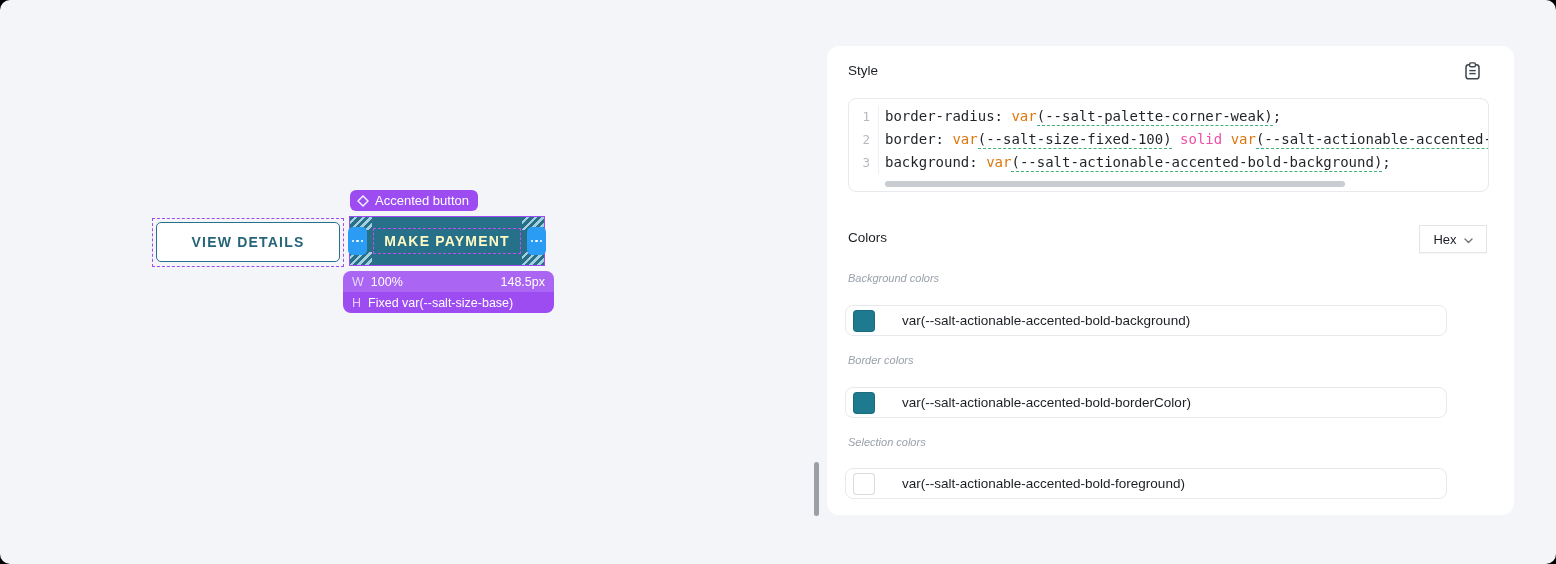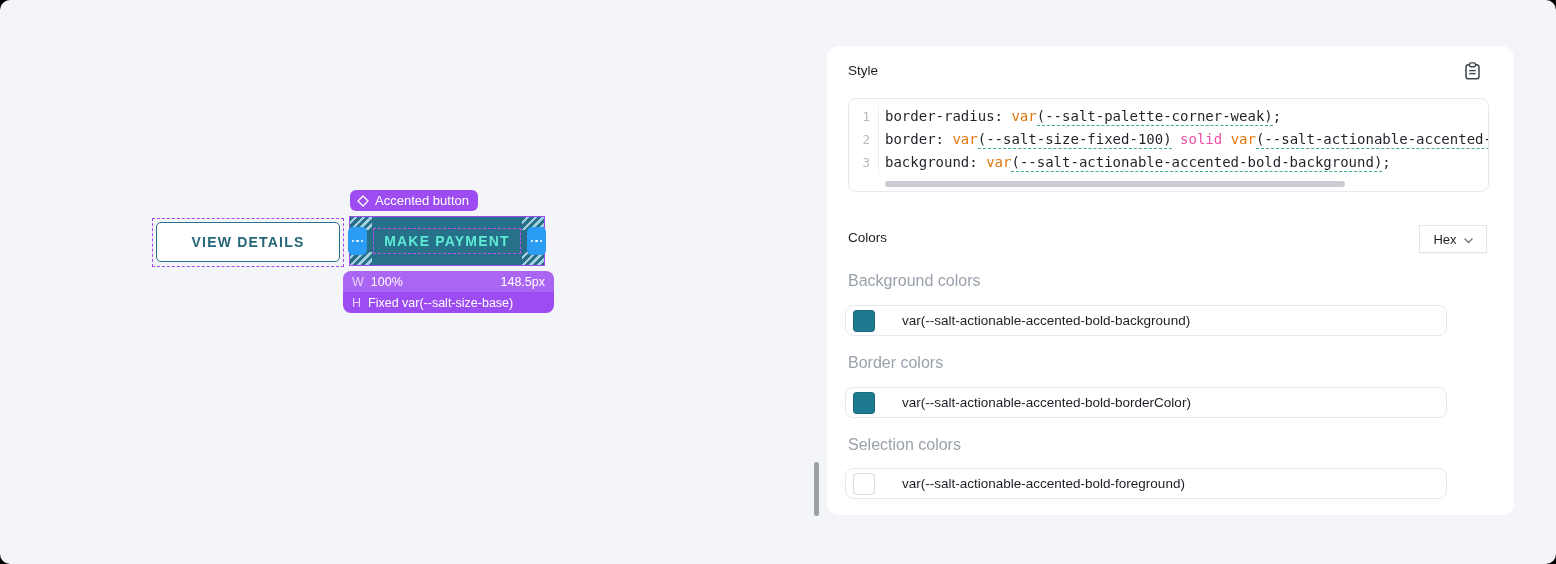--- a/index.html
+++ b/index.html
@@ -36,21 +36,21 @@
     display:flex;align-items:center;justify-content:center;color:#266478;}
 
   .make-payment-selection{position:absolute;left:349px;top:216px;width:196px;height:50px;
     border:1.5px solid var(--selection-purple);background:var(--button-teal);}
   .hatch{position:absolute;width:22px;height:13px;
     background:repeating-linear-gradient(135deg,rgba(255,255,255,0) 0 3px,rgba(186,224,238,.85) 3px 5.5px);}
   .hatch.tl{left:0;top:0;} .hatch.tr{right:0;top:0;}
   .hatch.bl{left:0;bottom:0;} .hatch.br{right:0;bottom:0;}
   .inner-dashed{position:absolute;left:23px;right:23px;top:11px;bottom:11px;
     border:1px dashed #C44DF0;}
-  .mp-label{position:absolute;inset:0;display:flex;align-items:center;justify-content:center;color:#5eead4;}
+  .mp-label{position:absolute;inset:0;display:flex;align-items:center;justify-content:center;color:#fef9c3;}
   .pad-handle{position:absolute;top:50%;transform:translateY(-50%);width:19px;height:28px;
     background:var(--handle-blue);border-radius:5px;display:flex;align-items:center;
     justify-content:center;gap:2px;}
   .pad-handle.left{left:-2px;} .pad-handle.right{right:-2px;}
   .pad-handle i{width:2.3px;height:2.3px;border-radius:50%;background:#fff;}
 
   .dim-tooltip{position:absolute;left:343px;top:271px;width:211px;border-radius:8px;
     background:var(--selection-purple);overflow:hidden;color:#fff;font-size:12.5px;}
   .dim-row{height:21px;display:flex;align-items:center;padding:0 9px;white-space:nowrap;}
   .dim-row.first{background:rgba(255,255,255,.14);}
@@ -79,21 +79,21 @@
   .tok-kw{color:var(--code-keyword-pink);margin-top:12px;}
   .tok-var{border-bottom:1px dashed var(--underline-green);padding-bottom:1px;}
   .h-scrollbar{position:absolute;left:36px;bottom:4px;width:460px;height:6px;
     background:#C9CCD0;border-radius:3px;}
 
   .format-dropdown{position:absolute;left:592px;top:179px;width:68px;height:28px;
     background:#fff;border:1px solid #E3E5E8;border-radius:0;display:flex;
     align-items:center;justify-content:center;gap:7px;font-size:13px;color:var(--text-dark);
     box-shadow:0 1px 1px rgba(0,0,0,.03);cursor:pointer;}
 
-  .group-label{position:absolute;left:21px;font-size:16px;color:var(--text-gray);}
+  .group-label{position:absolute;left:21px;font-size:11px;color:var(--text-gray);font-style:italic;}
   .color-row{position:absolute;left:18px;width:602px;height:31px;border:1px solid var(--border-light);
     border-radius:8px;display:flex;align-items:center;padding-left:7px;gap:27px;background:#fff;}
   .swatch{width:22px;height:22px;border-radius:4px;box-shadow:inset 0 0 0 1px rgba(0,0,0,.12);}
   .color-value{font-size:13.5px;color:var(--text-dark);white-space:nowrap;}
 </style>
 </head>
 <body>
 
 <div class="frame">
 

